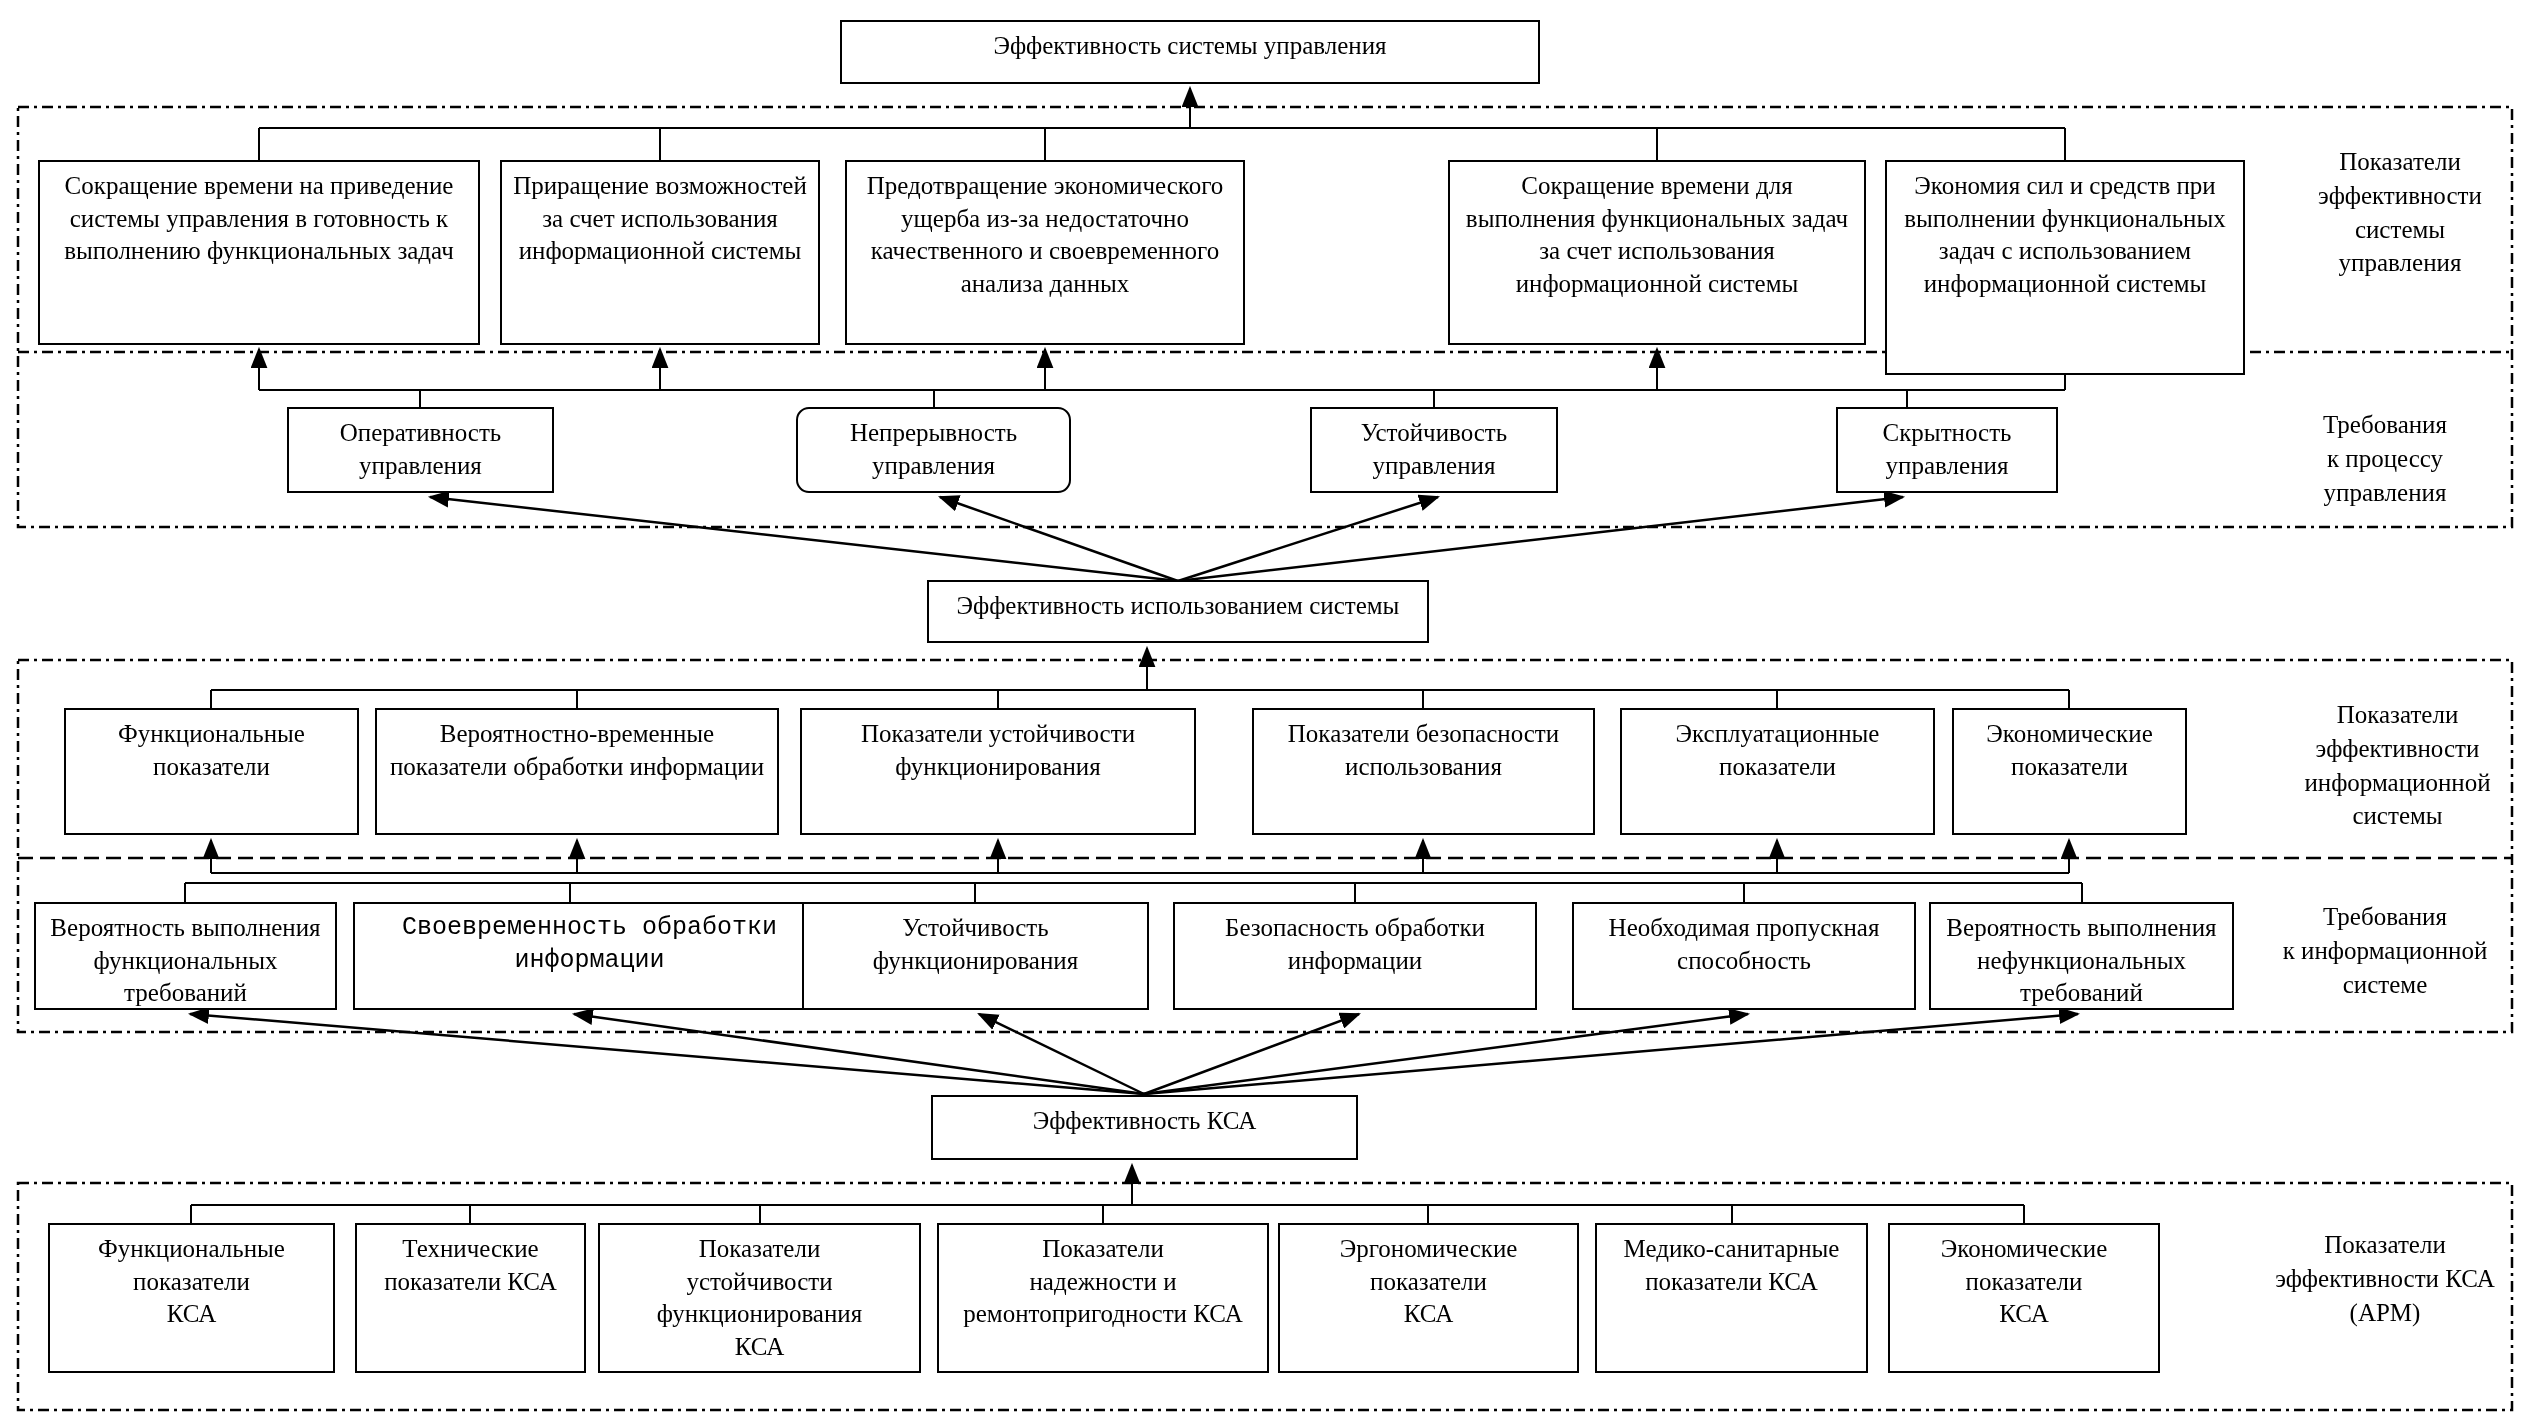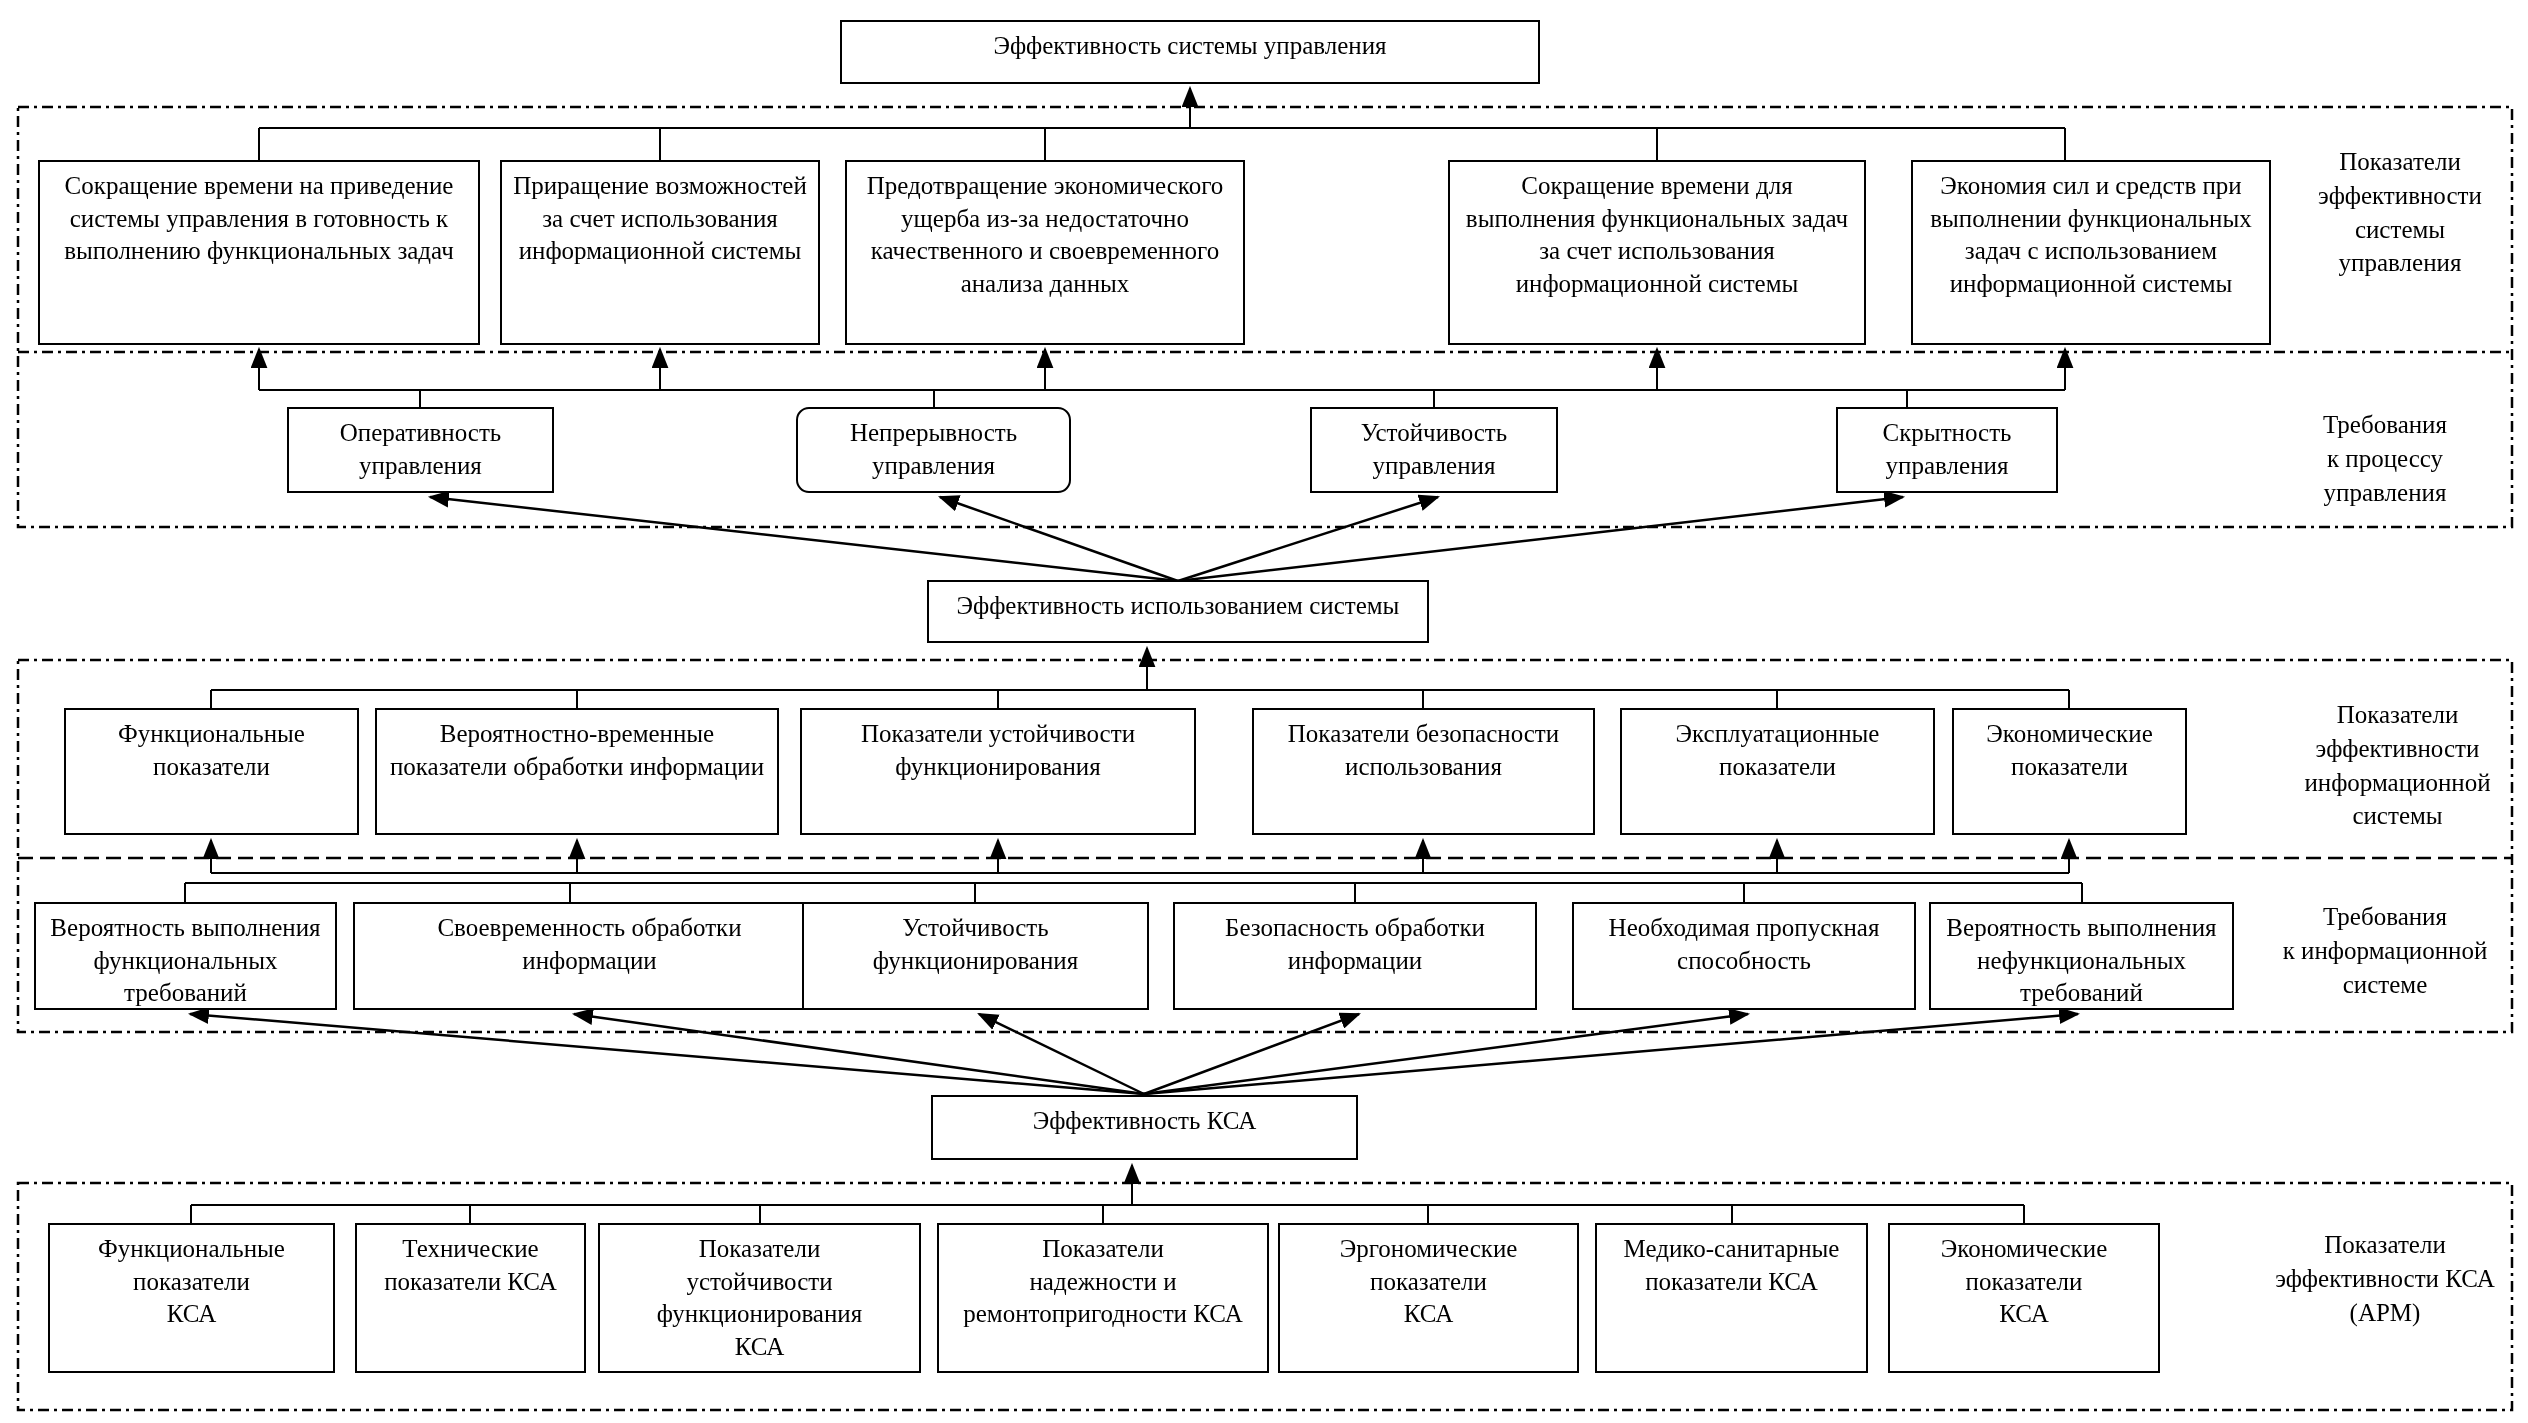--- a/index.html
+++ b/index.html
@@ -106,21 +106,21 @@
 за счет использования
 информационной системы</div>
   <div class="node" style="left:845px;top:160px;width:400px;height:185px;">Предотвращение экономического
 ущерба из-за недостаточно
 качественного и своевременного
 анализа данных</div>
   <div class="node" style="left:1448px;top:160px;width:418px;height:185px;">Сокращение времени для
 выполнения функциональных задач
 за счет использования
 информационной системы</div>
-  <div class="node" style="left:1885px;top:160px;width:360px;height:185px;margin-left:26px;">Экономия сил и средств при
+  <div class="node" style="left:1885px;top:160px;width:360px;height:215px;">Экономия сил и средств при
 выполнении функциональных
 задач с использованием
 информационной системы</div>
   <div class="rlabel" style="left:2280px;top:145px;width:240px;">Показатели
 эффективности
 системы
 управления</div>
 
   <div class="node" style="left:287px;top:407px;width:267px;height:86px;">Оперативность
 управления</div>
@@ -149,21 +149,21 @@
   <div class="node" style="left:1952px;top:708px;width:235px;height:127px;">Экономические
 показатели</div>
   <div class="rlabel" style="left:2285px;top:698px;width:225px;">Показатели
 эффективности
 информационной
 системы</div>
 
   <div class="node" style="left:34px;top:902px;width:303px;height:108px;">Вероятность выполнения
 функциональных
 требований</div>
-  <div class="node" style="left:353px;top:902px;width:473px;height:108px;">Своевременность обработки
+  <div class="node" style="left:353px;top:902px;width:473px;height:108px;font-family:Liberation Mono, monospace;">Своевременность обработки
 информации</div>
   <div class="node" style="left:802px;top:902px;width:347px;height:108px;">Устойчивость
 функционирования</div>
   <div class="node" style="left:1173px;top:902px;width:364px;height:108px;">Безопасность обработки
 информации</div>
   <div class="node" style="left:1572px;top:902px;width:344px;height:108px;">Необходимая пропускная
 способность</div>
   <div class="node" style="left:1929px;top:902px;width:305px;height:108px;">Вероятность выполнения
 нефункциональных
 требований</div>

